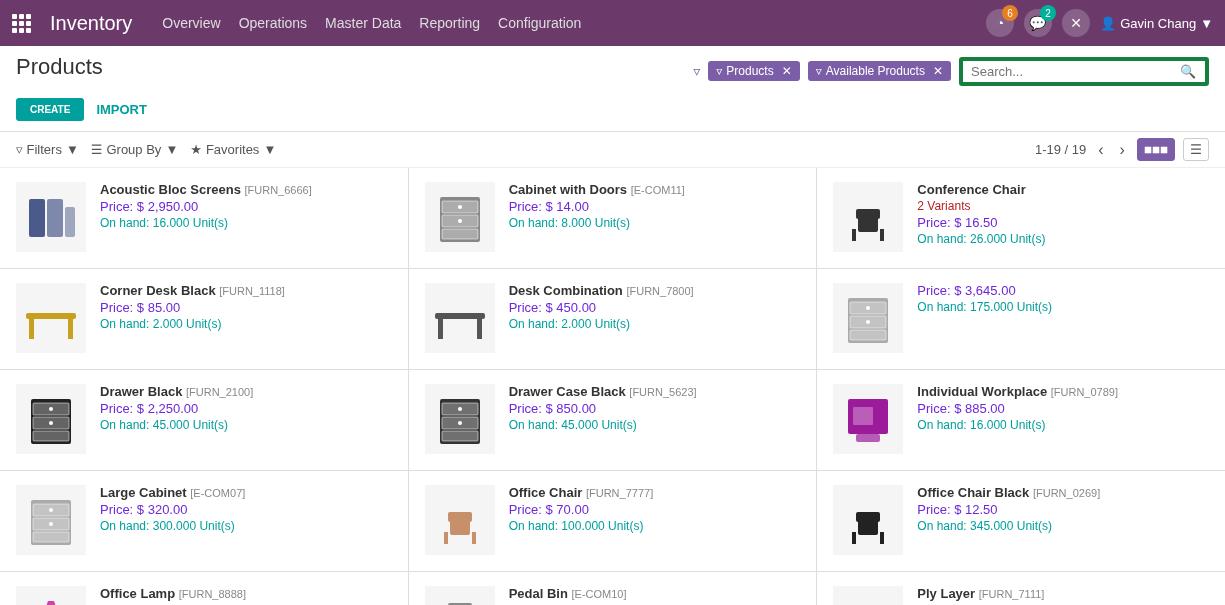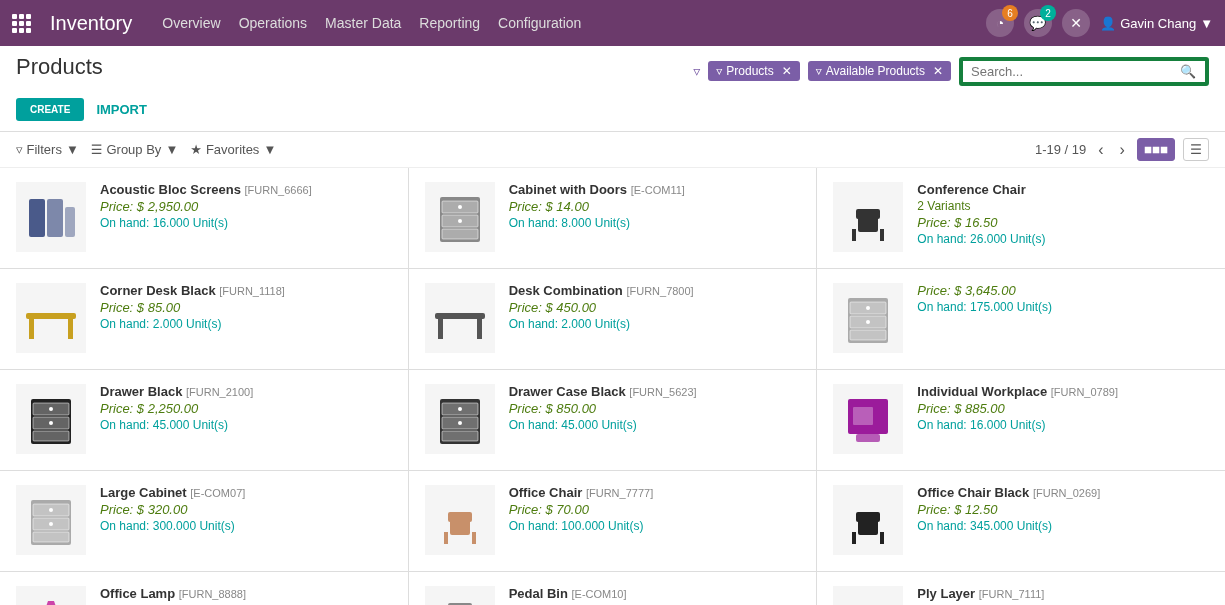--- a/index.html
+++ b/index.html
@@ -103,22 +103,22 @@
       cursor: pointer; min-height: 100px;
     }
     .product-img {
       width: 70px; height: 70px; object-fit: contain;
       flex-shrink: 0; display: flex; align-items: center; justify-content: center;
       background: #f5f5f5;
     }
     .product-info { flex: 1; }
     .product-name { font-size: 13px; font-weight: bold; color: #333; margin-bottom: 2px; }
     .product-code { font-size: 11px; color: #888; font-weight: normal; }
-    .product-variants { font-size: 12px; color: #4d7c0f; margin-bottom: 2px; }
-    .product-price { font-size: 13px; color: #4d7c0f; margin-bottom: 2px; font-style: italic; }
+    .product-variants { font-size: 12px; color: #b91c1c; margin-bottom: 2px; }
+    .product-price { font-size: 13px; color: #6d28d9; margin-bottom: 2px; }
     .product-onhand { font-size: 12px; color: #00a09d; }
 
     .main-content { background: #f5f5f5; }
   </style>
 </head>
 <body>
 
 <nav class="navbar">
   <div class="grid-icon">
     <span></span>

